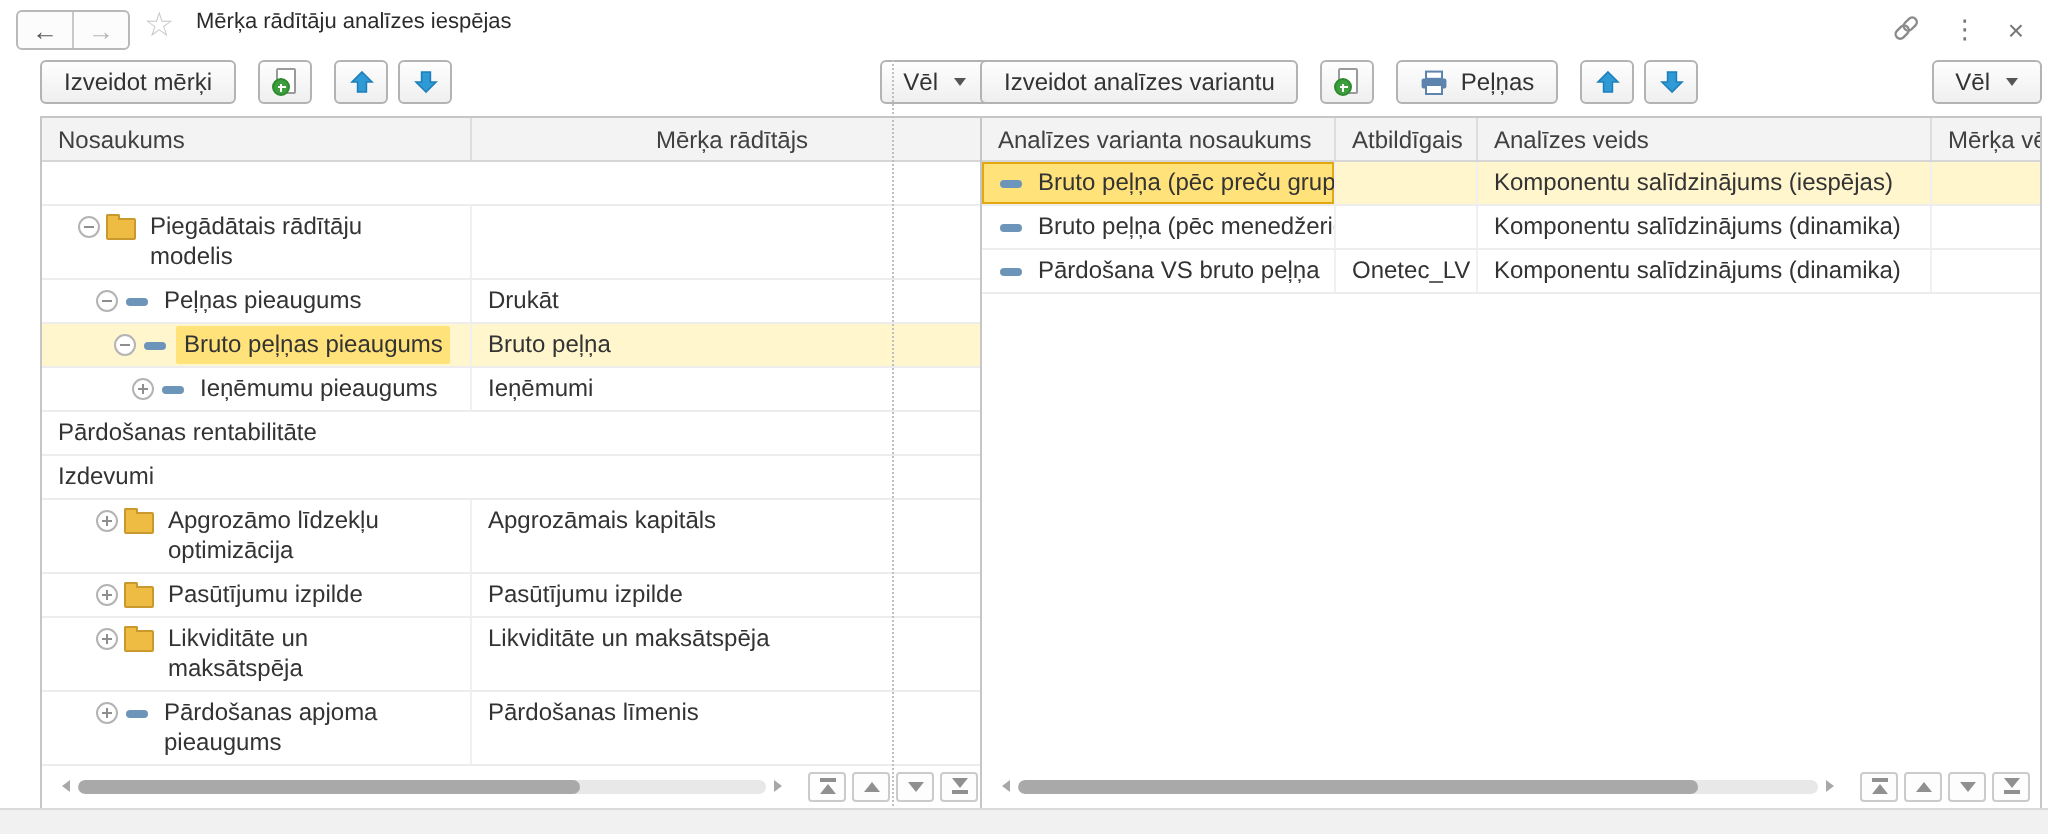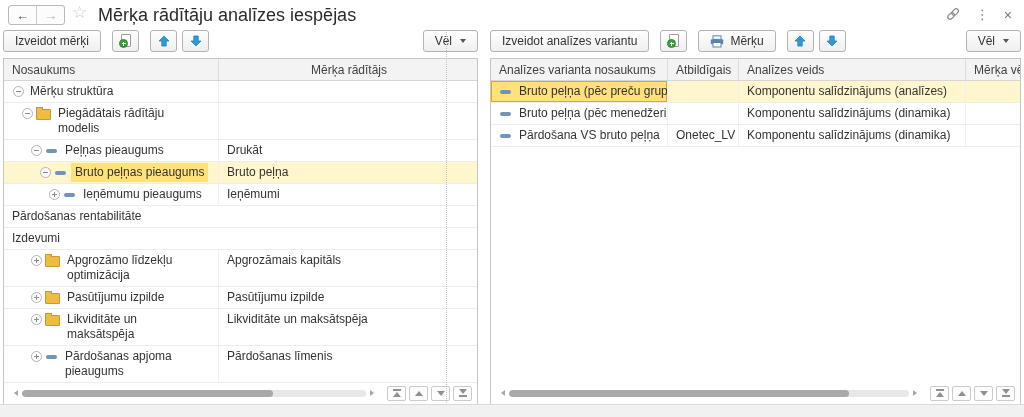--- a/index.html
+++ b/index.html
@@ -7,21 +7,21 @@
     width:1024px;height:417px;position:relative;background:#fff;
     font-family:"Liberation Sans",sans-serif;font-size:12px;color:#333;
     overflow:hidden;
   }
   
   .titlebar{position:absolute;top:0;left:0;right:0;height:28px;background:#fff;}
   .navgroup{position:absolute;left:8px;top:5px;display:flex;border:1px solid #B9B9B9;border-radius:3px;overflow:hidden;background:#FCFCFC;}
   .navbtn{width:27px;height:18px;display:flex;align-items:center;justify-content:center;font-size:13px;color:#555;}
   .navbtn.fwd{border-left:1px solid #C9C9C9;color:#B5B5B5;}
   .star{position:absolute;left:72px;top:2px;font-size:17px;color:#C8C8C8;}
-  .title{position:absolute;left:98px;top:5px;font-size:18px;color:#2B2B2B;}
+  .title{position:absolute;left:98px;top:5px;font-size:11px;color:#2B2B2B;}
   .topicons{position:absolute;right:12px;top:6px;display:flex;gap:15px;align-items:center;color:#8A8A8A;}
   .kebab{font-size:13px;color:#777;line-height:14px;}
   .closex{font-size:14px;color:#777;line-height:14px;}
 
   
   .btn{height:22px;box-sizing:border-box;border:1px solid #B3B3B3;border-radius:3px;
        background:linear-gradient(#FEFEFE,#EFEFEF);padding:0 11px;display:inline-flex;
        align-items:center;gap:6px;font-size:12px;color:#333;white-space:nowrap;cursor:default;}
   .btn.iconbtn{width:27px;padding:0;justify-content:center;}
   .caret{width:0;height:0;border-left:3px solid transparent;border-right:3px solid transparent;border-top:4px solid #555;margin-left:2px;}
@@ -30,21 +30,21 @@
   .bluearrow{display:block;}
   
   .docplus{position:relative;width:13px;height:14px;}
   .docplus .doc{position:absolute;left:2px;top:0;width:8px;height:11px;background:#fff;border:1px solid #9A9A9A;border-radius:1px;}
   .docplus .plus{position:absolute;left:0;bottom:0;width:7px;height:7px;border-radius:50%;background:#3C9E3C;border:1px solid #2E8A2E;}
   .docplus .plus::before{content:"";position:absolute;left:1.5px;top:3px;width:4px;height:1px;background:#fff;}
   .docplus .plus::after{content:"";position:absolute;left:3px;top:1.5px;width:1px;height:4px;background:#fff;}
 
   
   .panel{position:absolute;top:30px;bottom:12px;}
-  #panelL{left:3px;width:475px;}
+  #panelL{left:20px;width:475px;}
   #panelR{left:452px;right:3px;margin-left:38px;}
   .ptoolbar{height:26px;display:flex;align-items:flex-start;gap:11px;}
   .ptoolbar .tight{margin-left:-6px;}
   .spacer{flex:1;}
   .splitter{position:absolute;left:446px;top:30px;bottom:12px;border-left:1px dotted #C0C0C0;}
   .bottomstrip{position:absolute;left:0;right:0;bottom:0;height:12px;background:#F1F1F1;border-top:1px solid #DADADA;}
 
   .tbl{position:absolute;top:28px;left:0;right:0;bottom:0;border:1px solid #C6C6C6;background:#fff;overflow:hidden;}
   .thead{display:grid;height:22px;box-sizing:border-box;background:#F3F3F3;border-bottom:1px solid #D6D6D6;color:#404040;}
   #panelL .thead,#panelL .trow{grid-template-columns:215px 1fr;}
@@ -132,25 +132,20 @@
         <span class="caret"></span>
     </button>
   </div>
   <div class="tbl">
     <div class="thead">
       <div class="th">Nosaukums</div>
       <div class="th">Mērķa rādītājs</div>
     </div>
     <div class="tbody">
         <div class="trow">
-          <div class="td tree">
-            <span class="indent" style="width: 4px;"></span>
-            <span class="exp "></span>
-            <span class="lbl">Mērķu struktūra</span>
-          </div>
           <div class="td"></div>
         </div>
         <div class="trow">
           <div class="td tree">
             <span class="indent" style="width: 13px;"></span>
             <span class="exp "></span>
             <span class="fold"></span>
             <span class="lbl">Piegādātais rādītāju modelis</span>
           </div>
           <div class="td"></div>
@@ -265,21 +260,21 @@
           <span class="doc"></span>
           <span class="plus"></span>
         </span>
     </button>
     <button class="btn">
       <svg width="14" height="13" viewBox="0 0 14 13">
         <rect x="3" y="0.8" width="8" height="3.6" fill="#fff" stroke="#5C84AD"></rect>
         <rect x="0.8" y="4.2" width="12.4" height="5" rx="1" fill="#5C84AD"></rect>
         <rect x="3" y="7.5" width="8" height="4.5" fill="#fff" stroke="#5C84AD"></rect>
       </svg>
-      <span>Mērķu</span>
+      <span>Peļņas</span>
     </button>
     <button class="btn iconbtn">
       <svg class="bluearrow" width="12" height="12" viewBox="0 0 12 12">
           <path d="M6 1 L11 6 H8.2 V11 H3.8 V6 H1 Z" fill="#2E9BD6" stroke="#1E7FB8" stroke-width="0.8"></path>
         </svg>
     </button>
     <button class="btn iconbtn tight">
       <svg class="bluearrow" width="12" height="12" viewBox="0 0 12 12">
           <path d="M6 11 L1 6 H3.8 V1 H8.2 V6 H11 Z" fill="#2E9BD6" stroke="#1E7FB8" stroke-width="0.8"></path>
         </svg>
@@ -297,21 +292,21 @@
       <div class="th">Analīzes veids</div>
       <div class="th">Mērķa vērtības ies</div>
     </div>
     <div class="tbody">
         <div class="trow sel">
           <div class="td tree nowrap cellsel">
             <span class="dash"></span>
             <span class="lbl">Bruto peļņa (pēc preču grupām)</span>
           </div>
           <div class="td nowrap"></div>
-          <div class="td nowrap">Komponentu salīdzinājums (analīzes)</div>
+          <div class="td nowrap">Komponentu salīdzinājums (iespējas)</div>
           <div class="td nowrap"></div>
         </div>
         <div class="trow">
           <div class="td tree nowrap">
             <span class="dash"></span>
             <span class="lbl">Bruto peļņa (pēc menedžeriem)</span>
           </div>
           <div class="td nowrap"></div>
           <div class="td nowrap">Komponentu salīdzinājums (dinamika)</div>
           <div class="td nowrap"></div>

